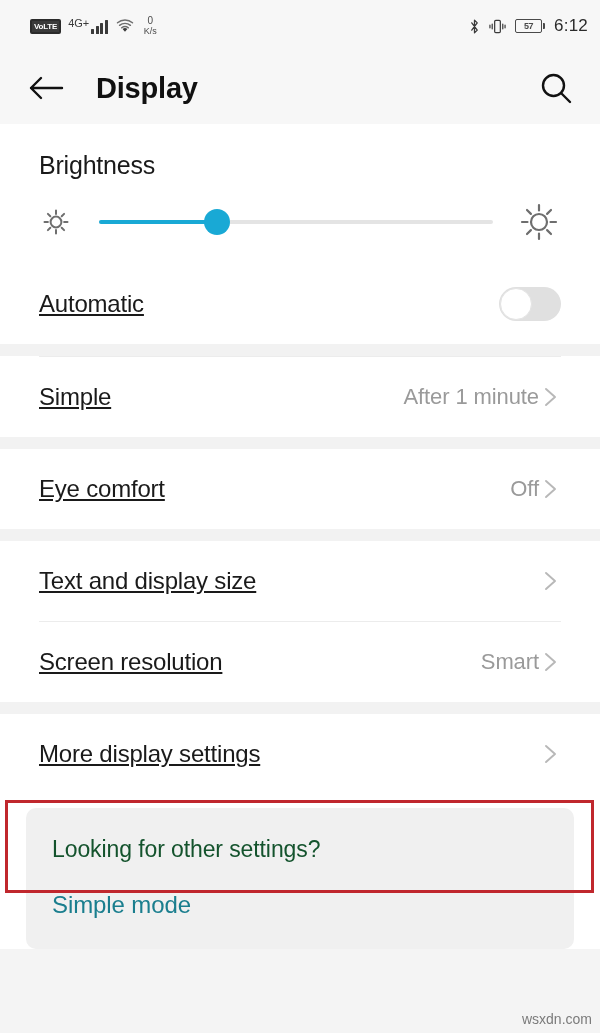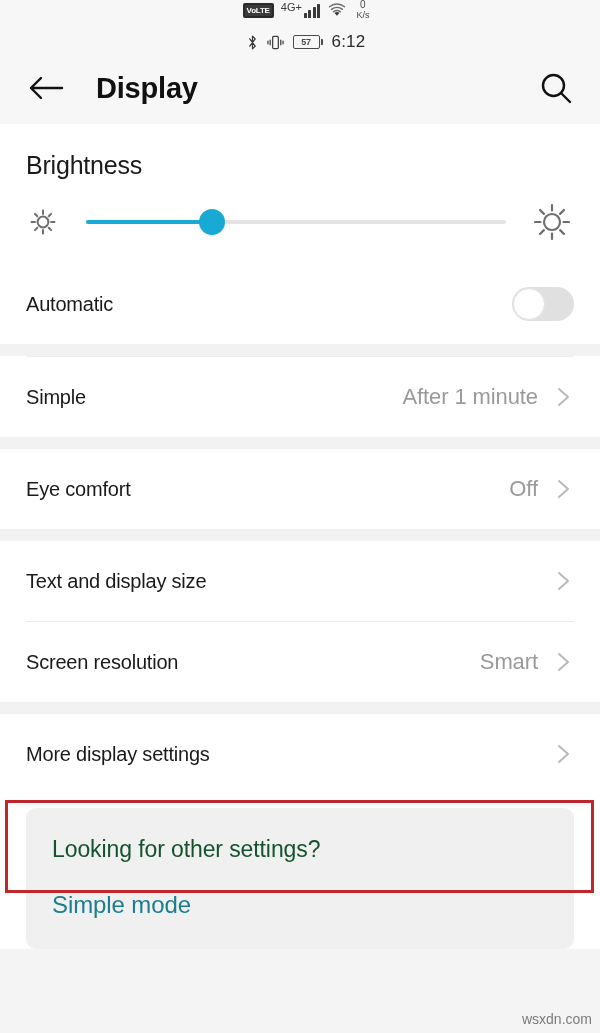--- a/index.html
+++ b/index.html
@@ -20,22 +20,21 @@
   }
 
   
   .statusbar {
     position: relative;
     height: 52px;
     background: #f7f7f7;
     display: flex;
     align-items: center;
     justify-content: space-between;
-    padding: 0 18px 0 30px;
-    flex-direction: column;
+    padding: 0 12px 0 30px;
   }
   .status-left, .status-right {
     display: flex;
     align-items: center;
   }
   .status-left { gap: 7px; }
   .status-right { gap: 9px; }
 
   .volte-badge {
     border: 2px solid #2b2b2b;
@@ -142,21 +141,21 @@
     margin-left: 28px;
     letter-spacing: -0.2px;
   }
   .appbar .search { width: 36px; height: 36px; display: flex; align-items: center; justify-content: center; }
 
   
   .content { background: #f2f2f2; }
 
   .group {
     background: #ffffff;
-    padding: 0 26px;
+    padding: 0 39px;
   }
   .gap { height: 12px; background: #f2f2f2; }
 
   .section-title {
     font-size: 25px;
     color: #1a1a1a;
     padding: 27px 0 0 0;
     letter-spacing: -0.2px;
   }
 
@@ -199,29 +198,29 @@
   }
 
   
   .row {
     display: flex;
     align-items: center;
     height: 80px;
     position: relative;
   }
   .row .label {
-    font-size: 20px;
+    font-size: 24px;
     color: #1a1a1a;
     letter-spacing: -0.2px;
     flex: 1;
+    text-decoration: underline;
   }
   .row .value {
     font-size: 22px;
     color: #9a9a9a;
-    margin-right: 14px;
     letter-spacing: -0.1px;
   }
   .chev { width: 22px; height: 22px; flex: none; }
 
   .divider {
     height: 1px;
     background: #ececec;
   }
 
   

